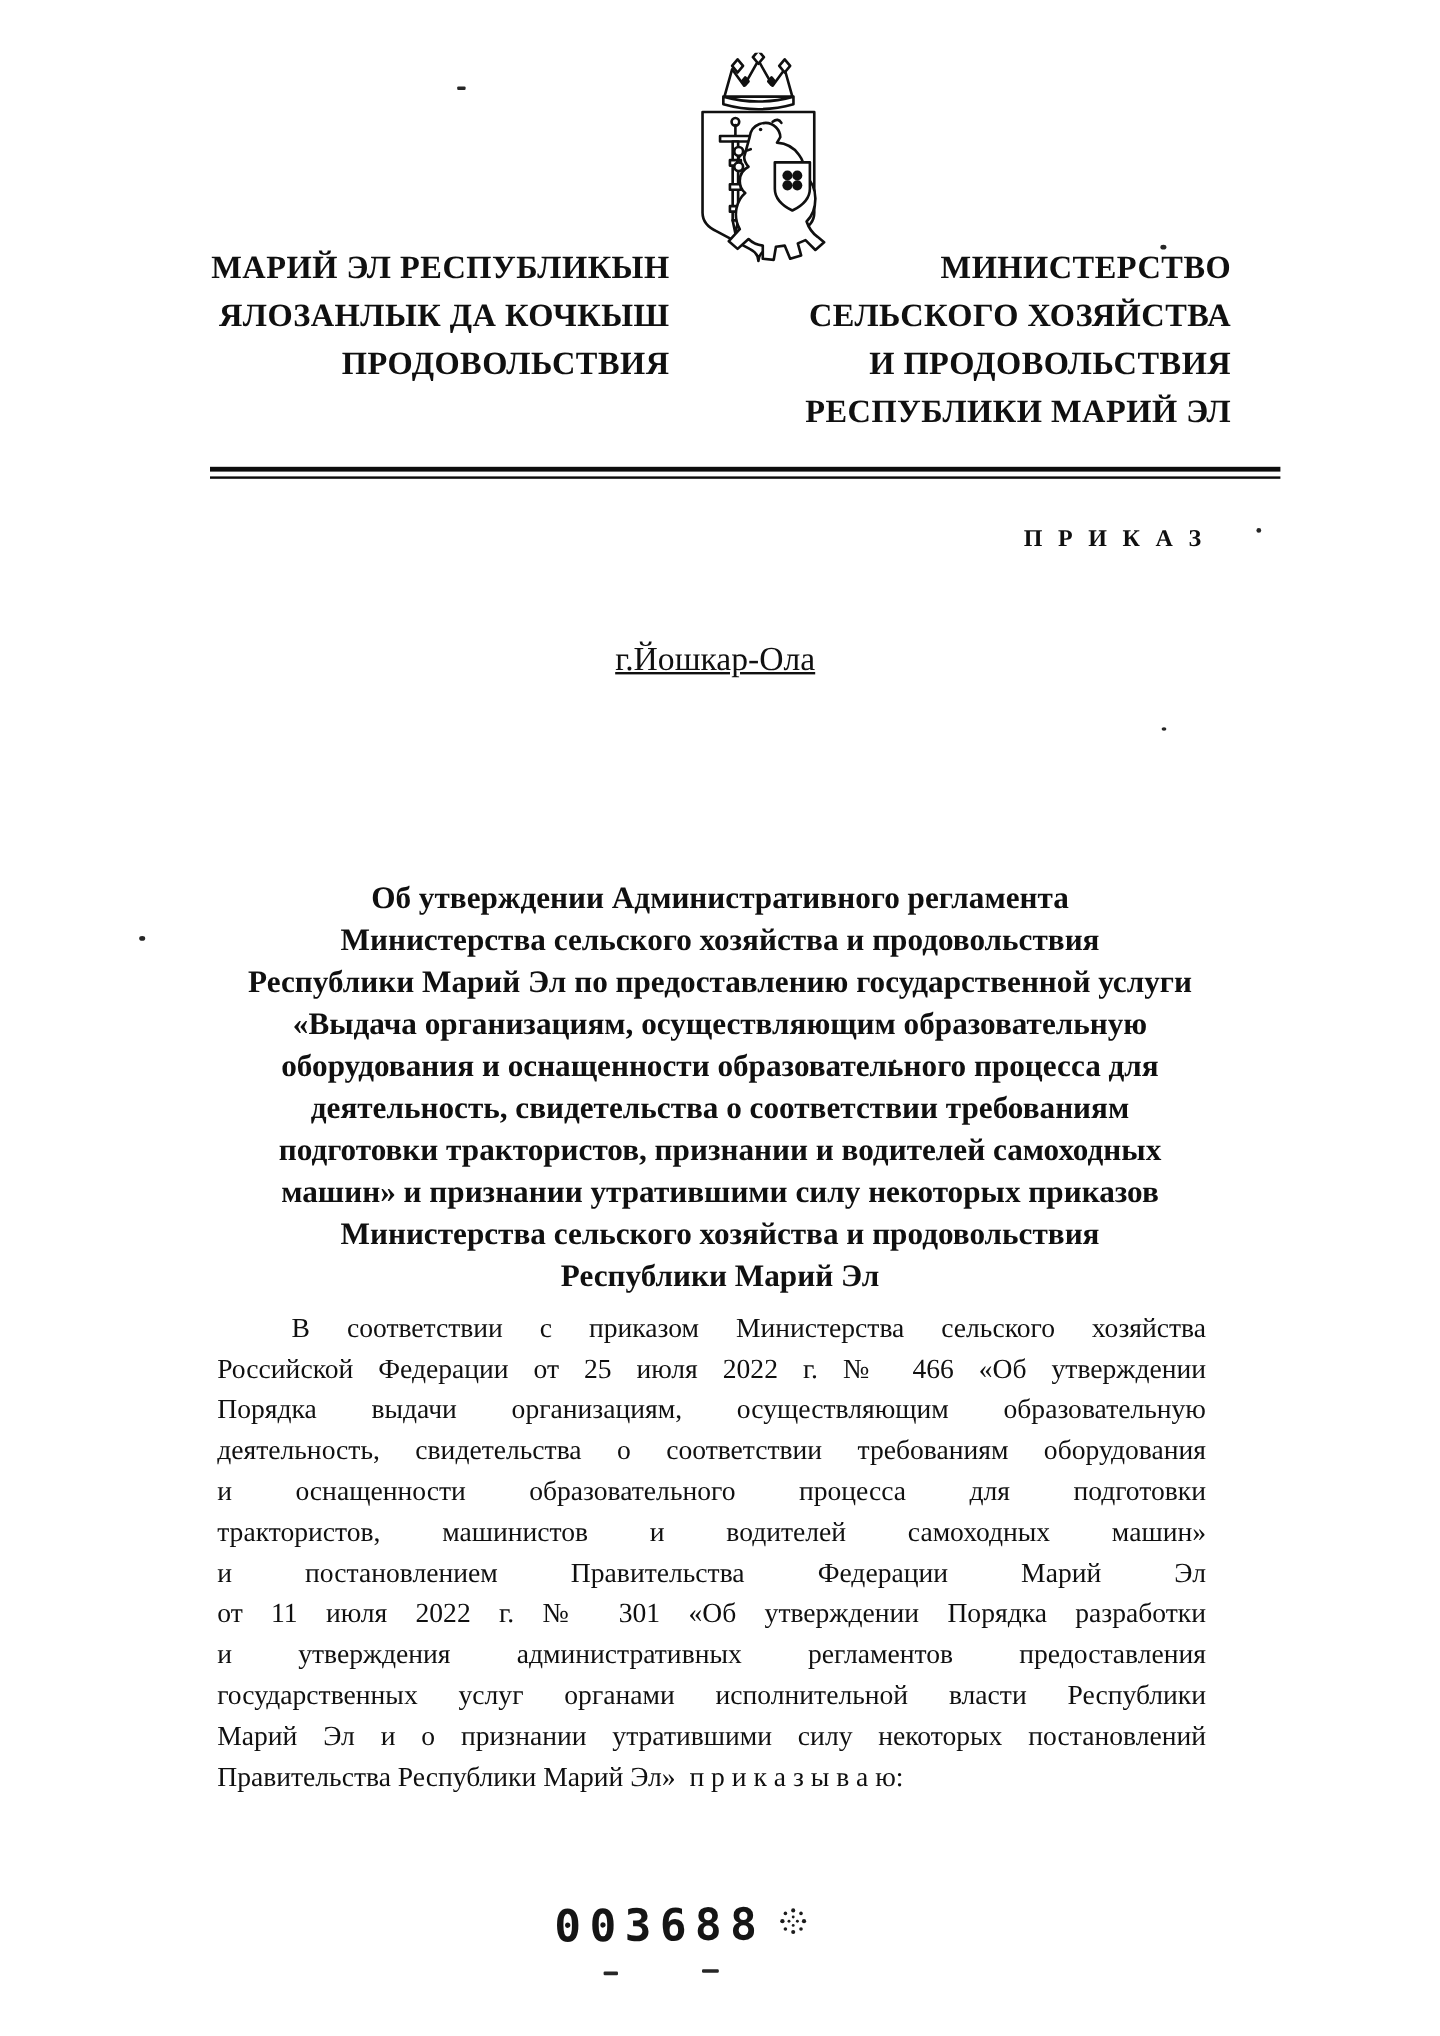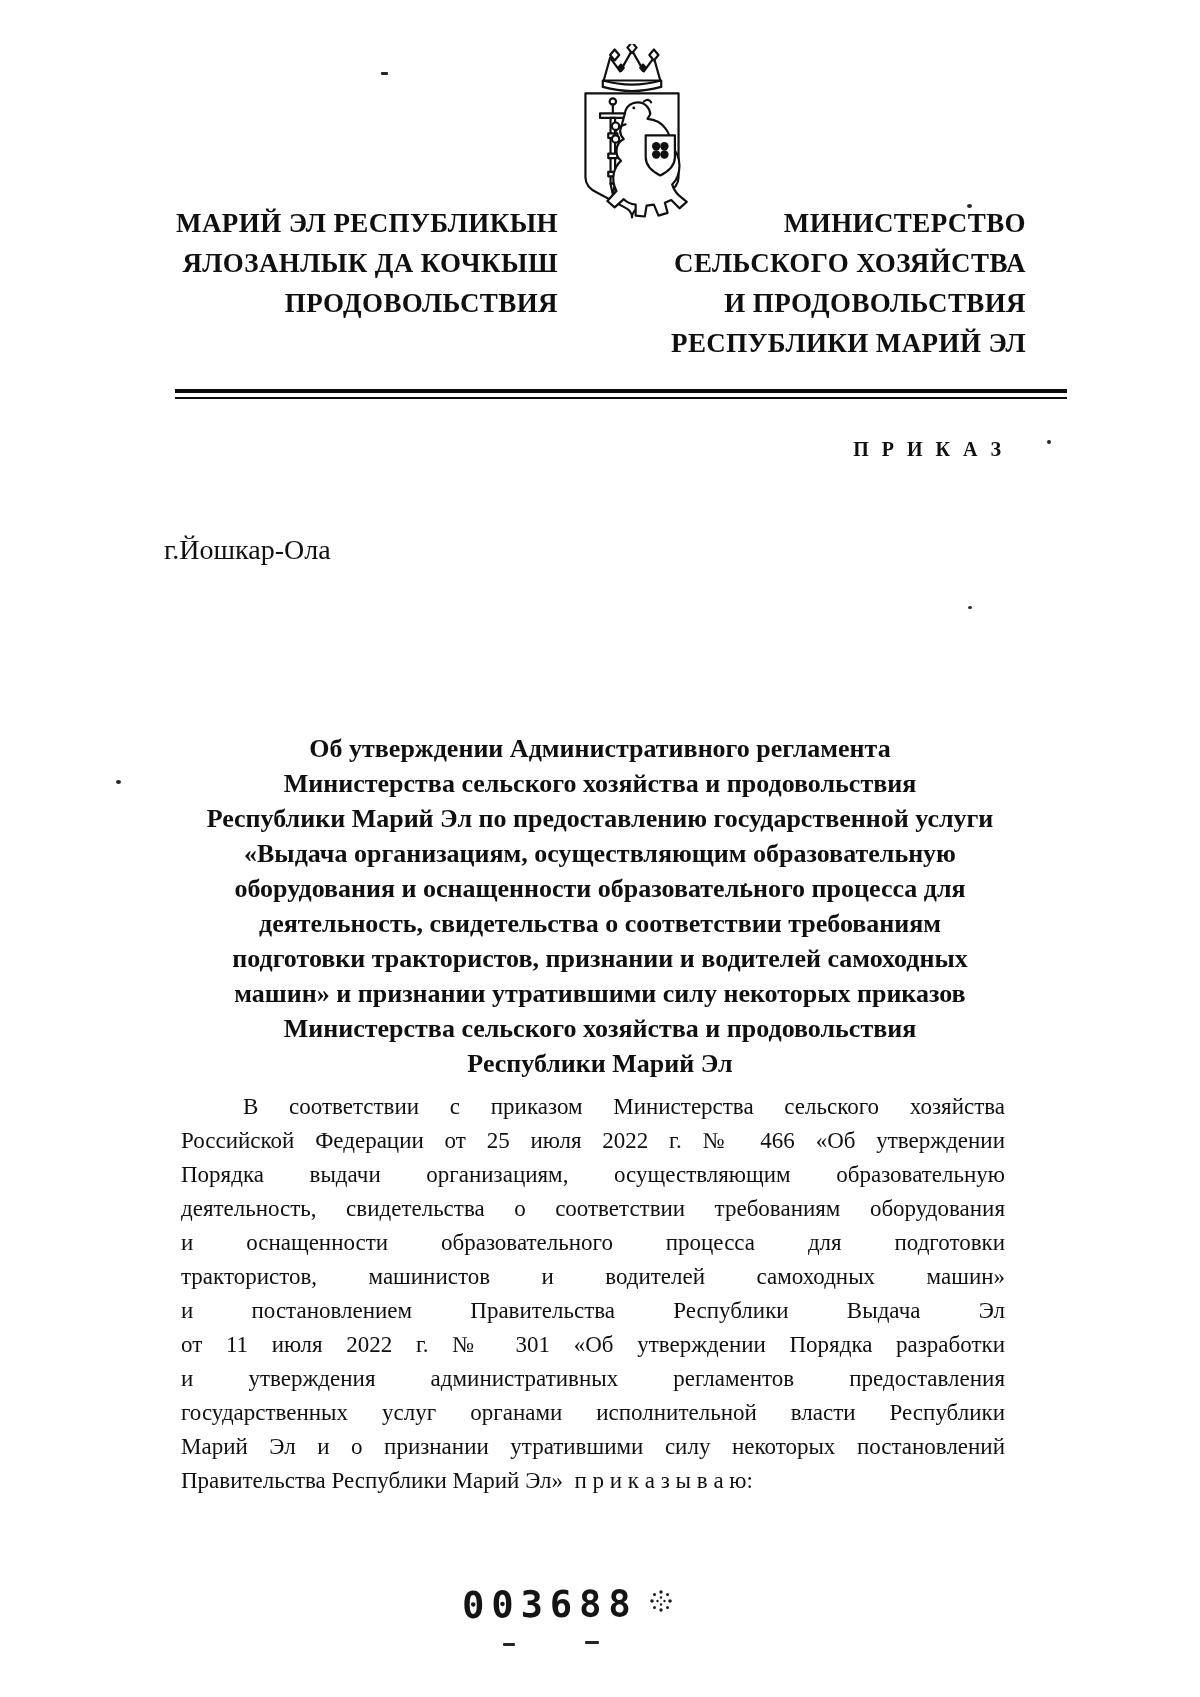--- a/index.html
+++ b/index.html
@@ -14,21 +14,21 @@
   .org.left{left:168px;width:390px;}
   .org.right{left:628px;width:398px;}
   
   .emblem{position:absolute;left:569px;top:44px;}
   
   .rule{position:absolute;left:175px;top:389px;width:892px;height:4px;
         border-top:4px solid #0c0c0c;border-bottom:2px solid #0c0c0c;}
   
   .doctype{position:absolute;left:175px;top:438px;width:830px;text-align:right;
            font-weight:bold;font-size:20px;letter-spacing:4px;white-space:pre;}
-  .place{position:absolute;left:164px;top:534px;width:840px;font-size:28px;}
+  .place{position:absolute;left:176px;top:534px;width:840px;text-align:center;font-size:28px;text-decoration:underline;}
   .dateline{position:absolute;left:180px;top:628px;width:860px;text-align:center;
             font-size:28px;white-space:pre;}
   
   .subject{position:absolute;left:150px;top:731px;width:900px;text-align:center;
            font-weight:bold;font-size:26px;line-height:35px;}
   
   .bodytext{position:absolute;left:181px;top:1090px;width:824px;font-size:23px;line-height:34px;}
   .jline{text-align:justify;text-align-last:justify;white-space:normal;}
   .jline.first{text-indent:62px;}
   .jline.last{text-align-last:left;}
@@ -133,21 +133,21 @@
     <div>Республики Марий Эл</div>
   </div>
 
   <div class="bodytext">
     <div class="jline first">В соответствии с приказом Министерства сельского хозяйства</div>
     <div class="jline">Российской Федерации от 25 июля 2022 г. № 466 «Об утверждении</div>
     <div class="jline">Порядка выдачи организациям, осуществляющим образовательную</div>
     <div class="jline">деятельность, свидетельства о соответствии требованиям оборудования</div>
     <div class="jline">и оснащенности образовательного процесса для подготовки</div>
     <div class="jline">трактористов, машинистов и водителей самоходных машин»</div>
-    <div class="jline">и постановлением Правительства Республики Выдача Эл</div>
+    <div class="jline">и постановлением Правительства Федерации Марий Эл</div>
     <div class="jline">от 11 июля 2022 г. № 301 «Об утверждении Порядка разработки</div>
     <div class="jline">и утверждения административных регламентов предоставления</div>
     <div class="jline">государственных услуг органами исполнительной власти Республики</div>
     <div class="jline">Марий Эл и о признании утратившими силу некоторых постановлений</div>
     <div class="jline last">Правительства Республики Марий Эл»&nbsp; п р и к а з ы в а ю:</div>
   </div>
 
   <div class="stamp">003688</div>
 
   <svg class="starmark" width="26" height="26" viewBox="0 0 26 26">

